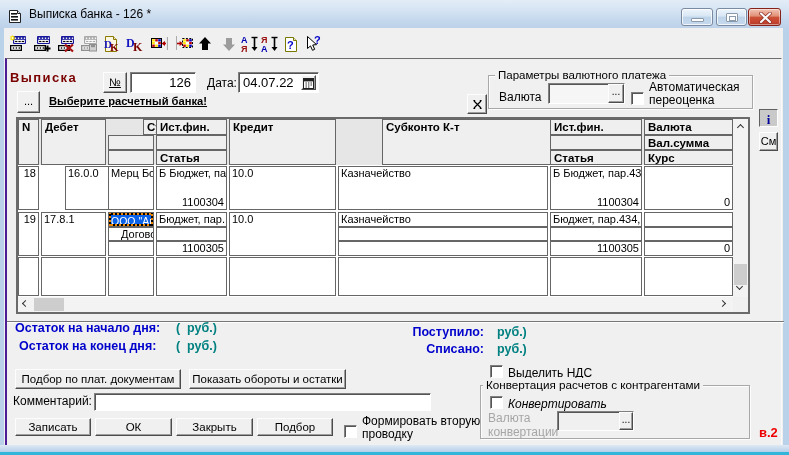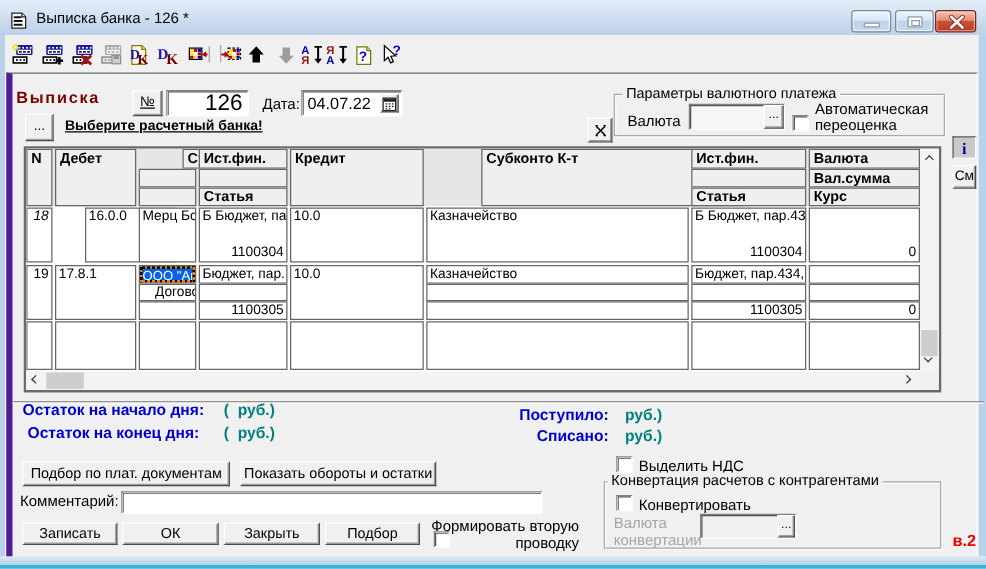--- a/index.html
+++ b/index.html
@@ -20,21 +20,21 @@
 #maxglyph:before{content:"";position:absolute;left:2px;top:2px;width:5px;height:3px;background:#fdfdfd;border:1px solid #8b9aab;}
 #ticon{left:8px;top:9px;}
 #ttext{left:29px;top:7px;font-size:12px;color:#000;}
 
 .btn{background:#f0f0f0;border:1px solid;border-color:#fdfdfd #4c4c4c #4c4c4c #fdfdfd;box-shadow:inset -1px -1px 0 #9e9e9e;}
 .sunk{background:#fff;border:1px solid;border-color:#808080 #ffffff #ffffff #808080;box-shadow:inset 1px 1px 0 #555;}
 .gb{border:1px solid #a8a8a8;box-shadow:1px 1px 0 #fdfdfd inset, 1px 1px 0 #fdfdfd;}
 .gblbl{background:#f0f0f0;font-size:12px;padding:0 3px;white-space:nowrap;}
 .cb{width:13px;height:13px;background:#fff;border:1px solid;border-color:#808080 #fff #fff #808080;box-shadow:inset 1px 1px 0 #555;}
 
-#form{left:5px;top:58px;width:777px;height:387px;background:#f0f0f0;border-top:1px solid #6e6e6e;border-left:5px solid #4c1d95;border-right:1px solid #fafafa;}
+#form{left:5px;top:58px;width:777px;height:387px;background:#f0f0f0;border-top:1px solid #6e6e6e;border-left:2px solid #4c1d95;border-right:1px solid #fafafa;}
 .t12{font-size:12px;color:#000;white-space:nowrap;}
 #vypiska{left:3px;top:11px;font-size:13px;font-weight:bold;color:#7b0000;letter-spacing:1.4px;}
 .blbl{font-size:12.5px;font-weight:bold;color:#0000cc;white-space:nowrap;}
 .tlbl{font-size:12.5px;font-weight:bold;color:#008080;white-space:nowrap;}
 .hc{border:1px solid #666;background:#efefef;font-weight:bold;font-size:11.5px;padding:0 0 0 3px;white-space:nowrap;overflow:hidden;line-height:15px;}
 .dc{border:1px solid #666;background:#fff;font-size:11px;padding:0 0 0 2px;white-space:nowrap;overflow:hidden;line-height:13px;}
 .br{position:absolute;right:2px;bottom:0;}
 .cl{display:block;overflow:hidden;}
 .sbtn{background:#f3f3f3;}
 .chU,.chD,.chL,.chR{position:absolute;width:5px;height:5px;border-left:1.6px solid #333;border-top:1.6px solid #333;}
@@ -226,21 +226,21 @@
 <div class="abs hc" style="left:138px;top:0px;width:71px;height:16px;">Ист.фин.</div>
 <div class="abs hc" style="left:138px;top:16px;width:71px;height:15px;"></div>
 <div class="abs hc" style="left:138px;top:31px;width:71px;height:15px;">Статья</div>
 <div class="abs hc" style="left:532px;top:0px;width:92px;height:16px;">Ист.фин.</div>
 <div class="abs hc" style="left:532px;top:16px;width:92px;height:15px;"></div>
 <div class="abs hc" style="left:532px;top:31px;width:92px;height:15px;">Статья</div>
 <div class="abs hc" style="left:626px;top:0px;width:89px;height:16px;">Валюта</div>
 <div class="abs hc" style="left:626px;top:16px;width:89px;height:15px;">Вал.сумма</div>
 <div class="abs hc" style="left:626px;top:31px;width:89px;height:15px;">Курс</div>
 <div class="abs dc" style="left:0px;top:47px;width:21px;height:44px;">
-        <span style="float:right;padding-right:2px;font-style:italic;">18</span>
+        <span style="float:right;padding-right:2px;">18</span>
       </div>
 <div class="abs dc" style="left:23px;top:47px;width:73px;height:44px;margin-left:24px;">16.0.0</div>
 <div class="abs dc" style="left:90px;top:47px;width:46px;height:44px;font-size:11px;">Мерц Бо</div>
 <div class="abs dc" style="left:138px;top:47px;width:71px;height:44px;">
         <span class="cl">Б Бюджет, па</span>
         <span class="br">1100304</span>
       </div>
 <div class="abs dc" style="left:211px;top:47px;width:107px;height:44px;">10.0</div>
 <div class="abs dc" style="left:320px;top:47px;width:210px;height:44px;">Казначейство</div>
 <div class="abs dc" style="left:532px;top:47px;width:92px;height:44px;">
@@ -312,21 +312,21 @@
         <span class="chR"></span>
       </div>
 <div class="abs" style="left:16px;top:1px;width:30px;height:13px;background:#cdcdcd;"></div>
 </div>
 <div class="abs" style="left:726px;top:238px;width:15px;height:15px;background:#f0f0f0;"></div>
 
 <div class="abs" style="left:752px;top:50px;width:19px;height:18px;background:#c9c9c9;border:1px solid;border-color:#606060 #fdfdfd #fdfdfd #606060;text-align:center;"><span style="font-family:'Liberation Serif',serif;font-weight:bold;font-size:13px;color:#00009a;line-height:16px;">i</span></div>
 <div class="abs btn" style="left:752px;top:73px;width:19px;height:19px;text-align:center;font-size:11px;line-height:17px;">См</div>
 
 <div class="abs btn" style="left:96px;top:13px;width:24px;height:21px;text-align:center;font-size:11px;line-height:19px;"><span style="text-decoration:underline;">№</span></div>
-<div class="abs sunk" style="left:123px;top:13px;width:66px;height:21px;font-size:18px;line-height:19px;text-align:right;padding-right:4px;">126</div>
+<div class="abs sunk" style="left:123px;top:13px;width:66px;height:21px;font-size:13px;line-height:19px;text-align:right;padding-right:4px;">126</div>
 <div class="abs t12" style="left:200px;top:17px;">Дата:</div>
 <div class="abs sunk" style="left:231px;top:13px;width:81px;height:21px;font-size:13px;line-height:19px;padding-left:4px;">04.07.22<div class="abs btn" style="right:2px;top:2px;width:15px;height:15px;"><svg width="13" height="13">
           <rect x="1.5" y="1.5" width="10" height="10" fill="#fff" stroke="#222"></rect>
           <rect x="2" y="2" width="9" height="2.4" fill="#222"></rect>
           <path d="M3.5 6h1.4M6 6h1.4M8.5 6h1.4M3.5 8h1.4M6 8h1.4M8.5 8h1.4M3.5 10h1.4M6 10h1.4" stroke="#222" stroke-width="1"></path>
         </svg></div></div>
 <div class="abs btn" style="left:460px;top:35px;width:20px;height:20px;"><svg width="18" height="18">
         <path d="M6 6l7 7M13 6l-7 7" stroke="#000" stroke-width="1.2"></path>
         <path d="M5.4 5.5h1.8M11.8 5.5h1.8M5.4 13.5h1.8M11.8 13.5h1.8" stroke="#000" stroke-width="1"></path>
       </svg></div>
@@ -357,26 +357,26 @@
 <div class="abs btn bt1" style="left:182px;top:310px;width:157px;">Показать обороты и остатки</div>
 
 <div class="abs t12" style="left:6px;top:335px;">Комментарий:</div>
 <div class="abs sunk" style="left:87px;top:334px;width:337px;height:18px;"></div>
 
 <div class="abs btn bt1" style="left:8px;top:359px;width:76px;height:18px;line-height:16px;">Записать</div>
 <div class="abs btn bt1" style="left:88px;top:359px;width:77px;height:18px;line-height:16px;">ОК</div>
 <div class="abs btn bt1" style="left:169px;top:359px;width:77px;height:18px;line-height:16px;">Закрыть</div>
 <div class="abs btn bt1" style="left:250px;top:359px;width:76px;height:18px;line-height:16px;">Подбор</div>
 <div class="abs cb" style="left:337px;top:366px;"></div>
-<div class="abs t12" style="left:335px;top:356px;line-height:12.5px;text-align:right;">Формировать вторую<br>проводку</div>
+<div class="abs t12" style="left:355px;top:356px;line-height:12.5px;">Формировать вторую<br>проводку</div>
 
 <div class="abs cb" style="left:483px;top:306px;"></div>
 <div class="abs t12" style="left:501px;top:307px;">Выделить НДС</div>
 <div class="abs gb" style="left:473px;top:326px;width:270px;height:54px;"></div>
 <div class="abs gblbl" style="left:476px;top:319px;font-size:11.7px;">Конвертация расчетов с контрагентами</div>
 <div class="abs cb" style="left:483px;top:337px;"></div>
-<div class="abs t12" style="left:501px;top:338px;">Конвертировать</div>
+<div class="abs t12" style="left:501px;top:338px;font-style:italic;">Конвертировать</div>
 <div class="abs" style="left:481px;top:352px;font-size:12px;line-height:14px;color:#a6a6a6;white-space:nowrap;">Валюта<br>конвертации</div>
 <div class="abs sunk" style="left:550px;top:352px;width:77px;height:20px;background:#f0f0f0;">
       <div class="abs btn" style="right:0px;top:0px;width:14px;height:18px;text-align:center;font-size:10px;line-height:13px;">...</div>
     </div>
 <div class="abs" style="left:752px;top:366px;font-size:13px;font-weight:bold;color:#ee0000;">в.2</div>
 </div>
 
 </body></html>

